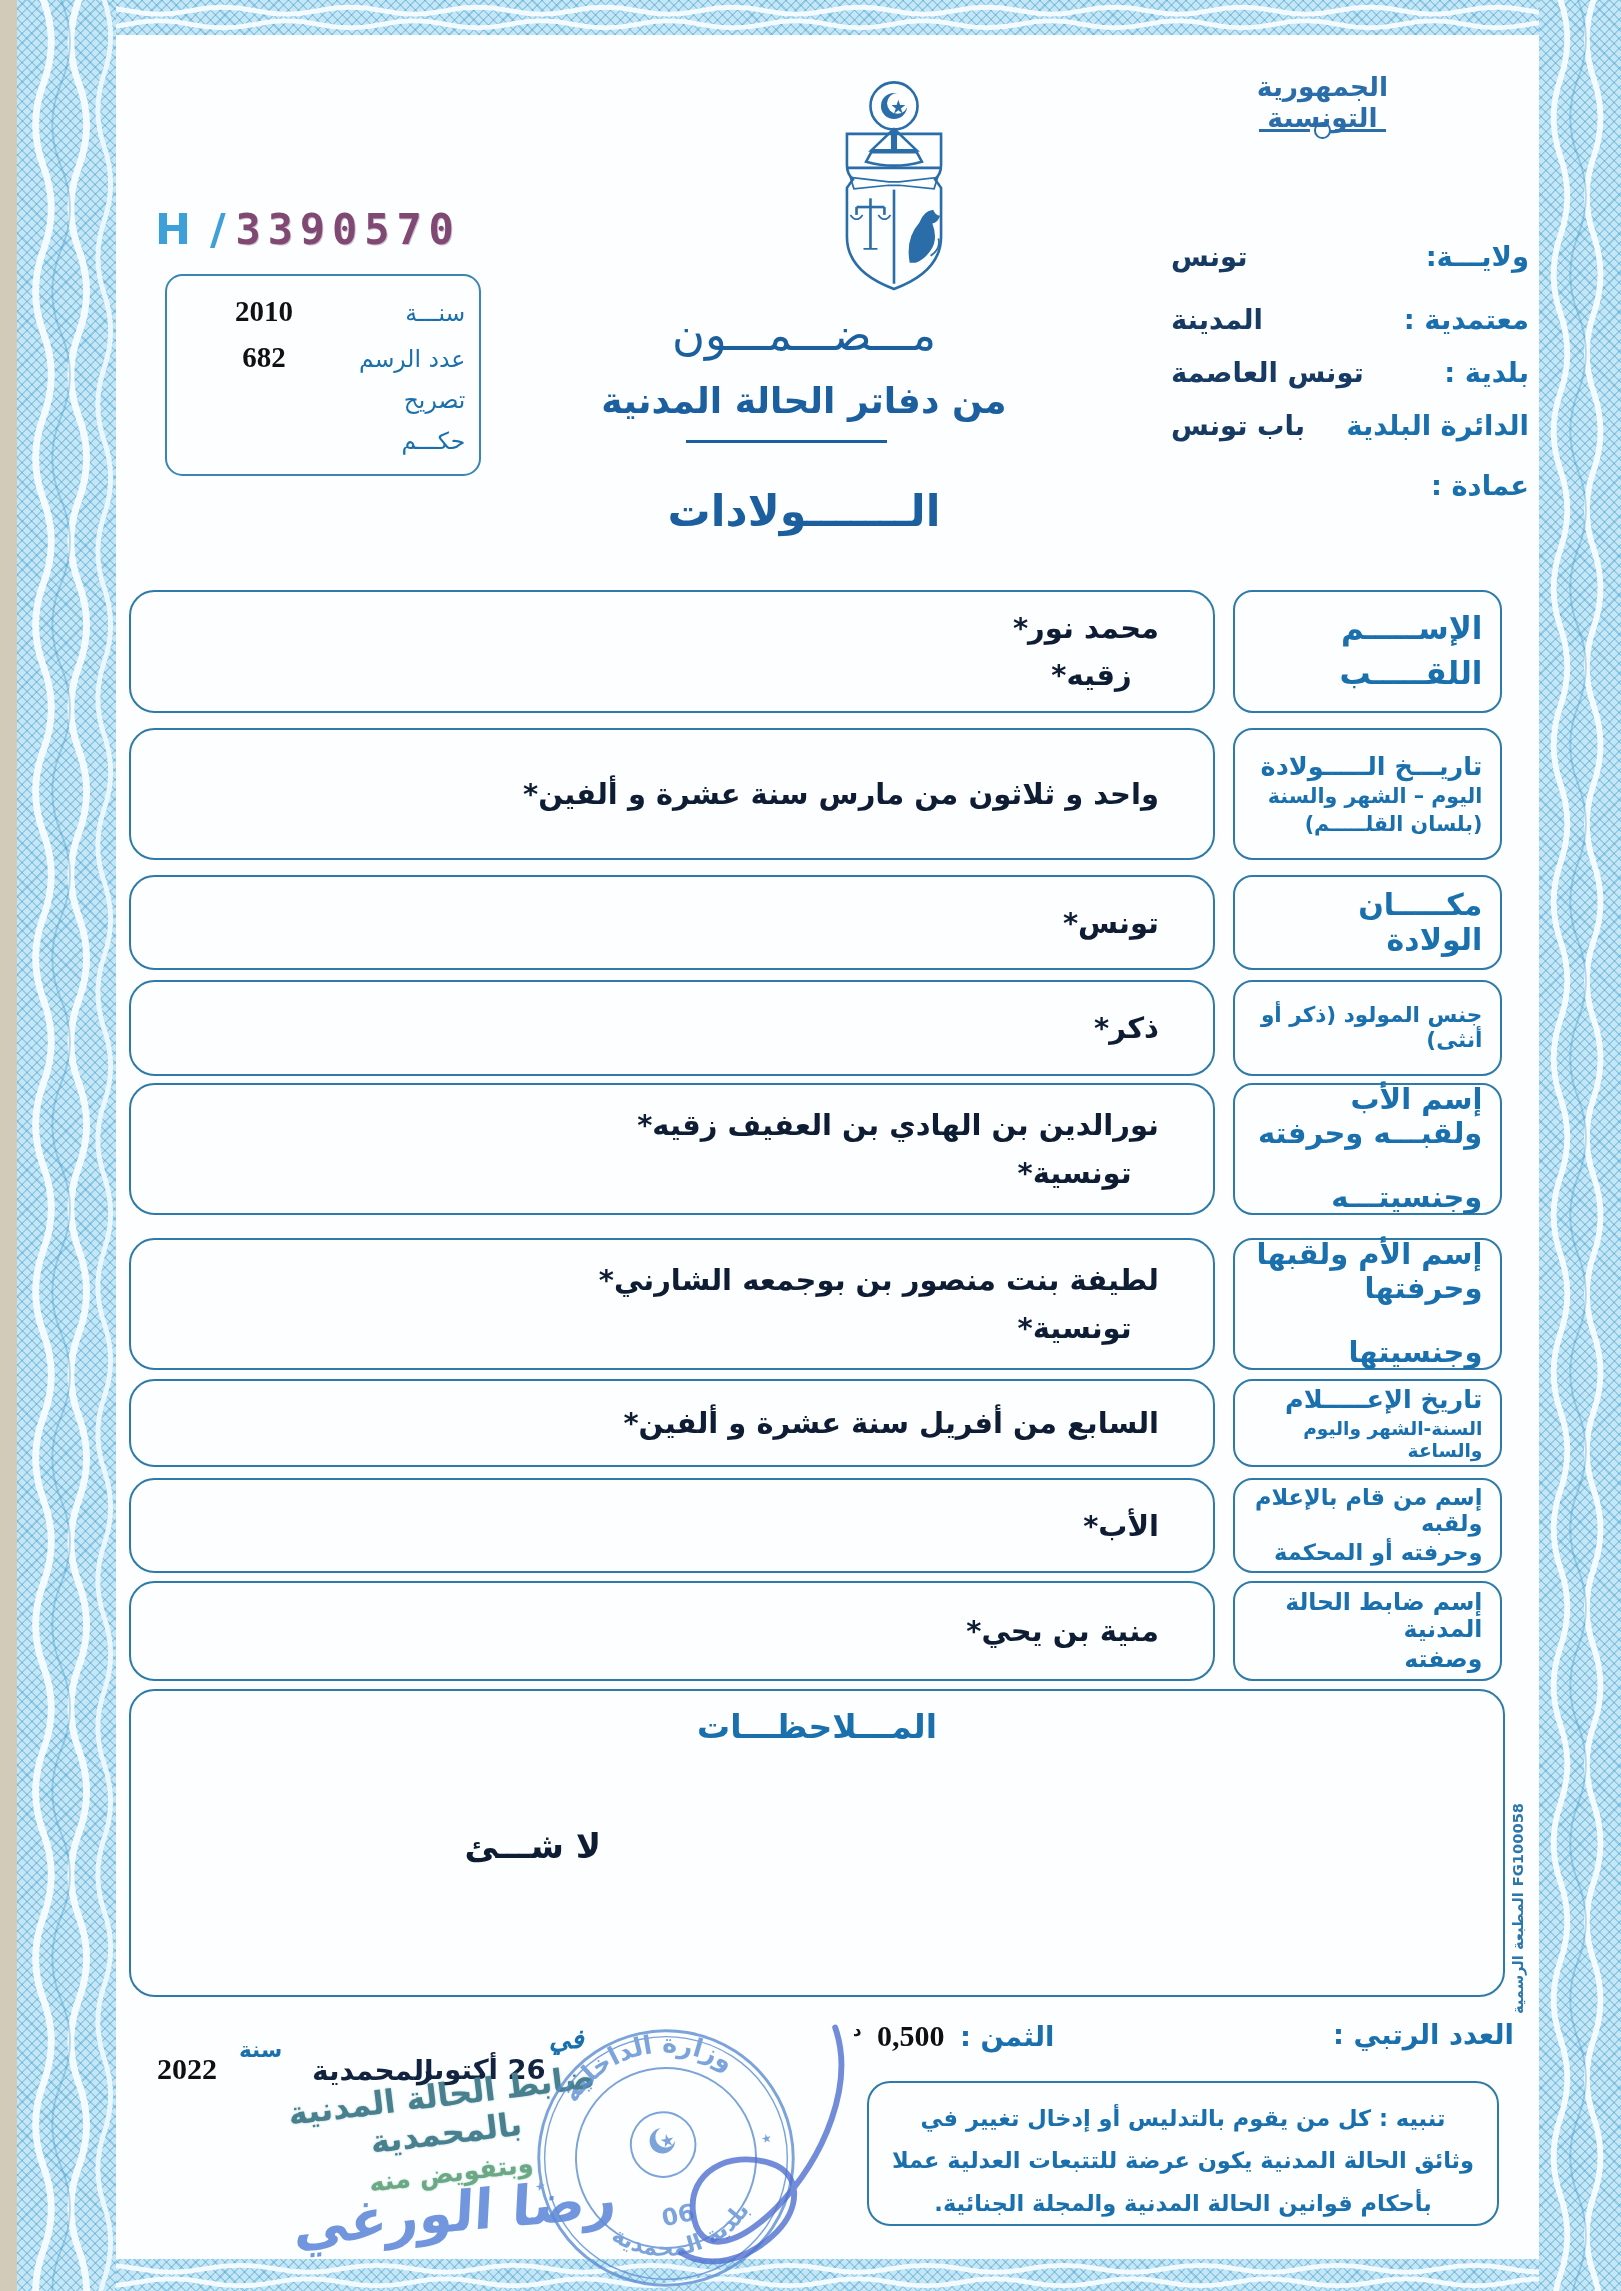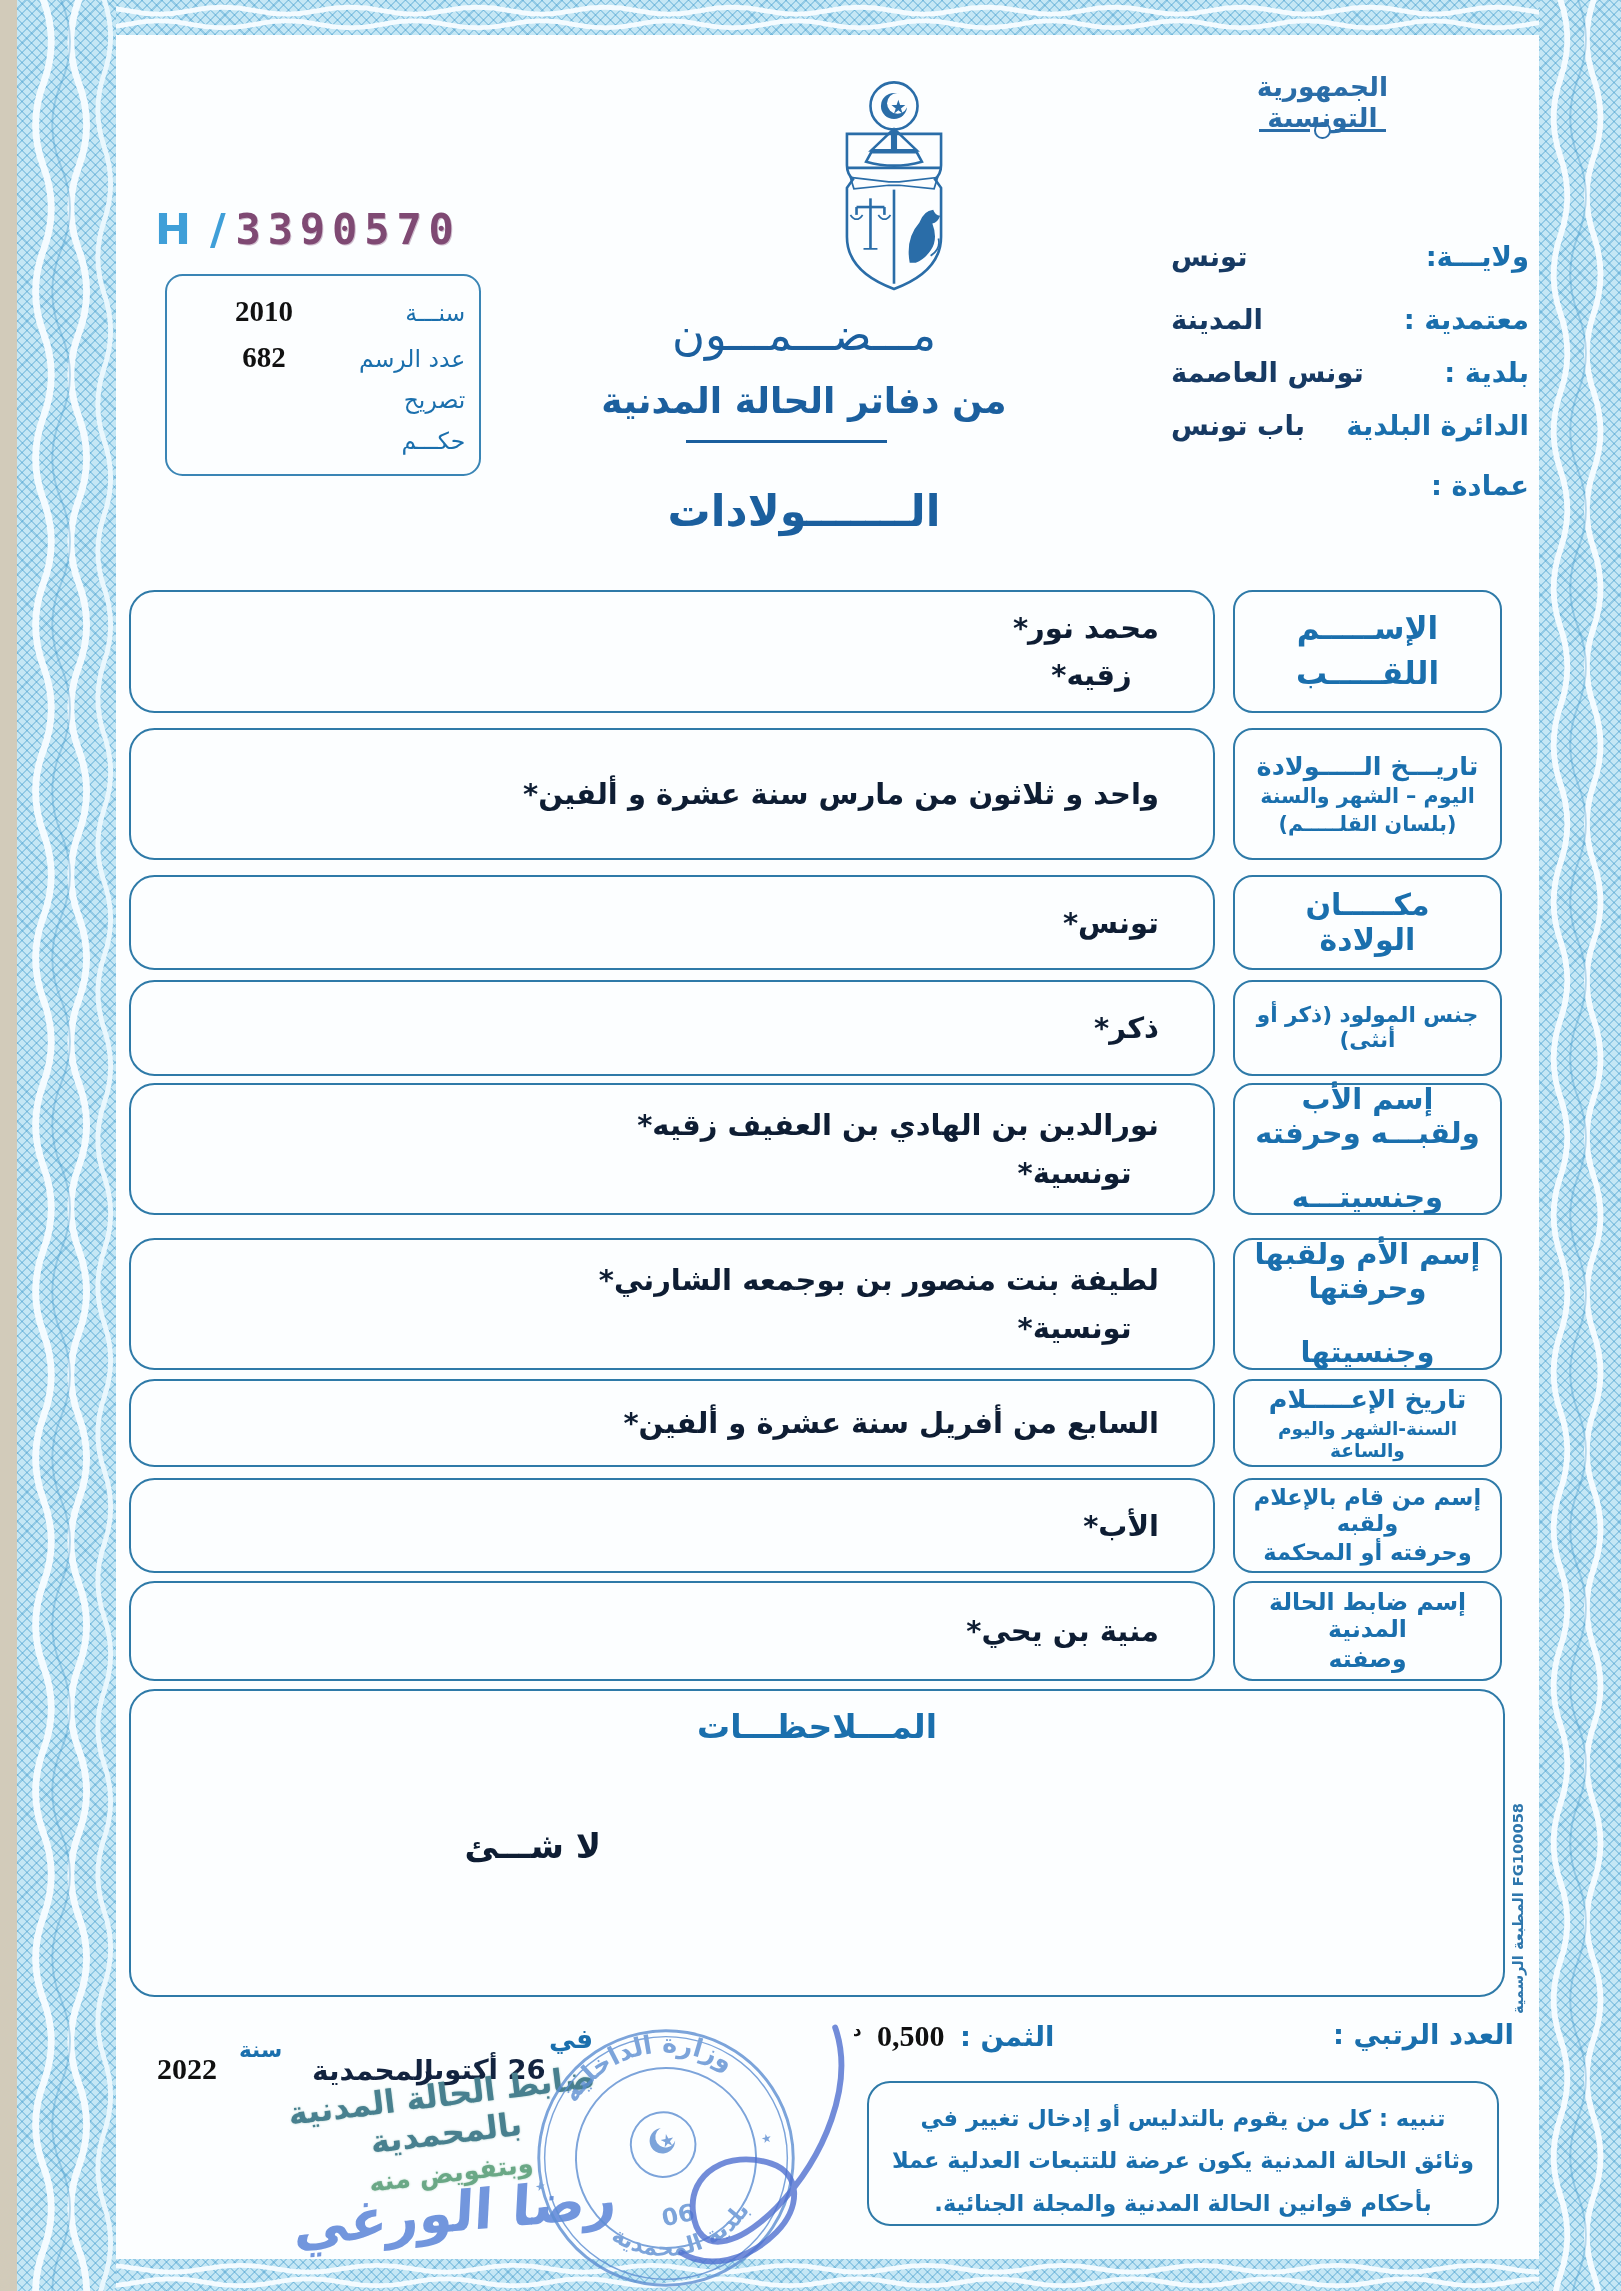--- a/index.html
+++ b/index.html
@@ -43,21 +43,21 @@
   .rbrow{display:flex;align-items:baseline;}
   .rblabel{color:var(--blue);font-size:23.5px;width:118px;}
   .rbval{flex:1;text-align:center;font-size:29px;font-weight:700;color:#111;}
   
   .arms{left:833px;top:78px;width:122px;height:218px;}
   
   .vbox{position:absolute;z-index:3;left:129px;width:1086px;border:2.9px solid var(--line);border-radius:25.5px;
         display:flex;flex-direction:column;justify-content:center;align-items:flex-start;gap:13.7px;
         padding:0 54px;box-sizing:border-box;}
   .lbox{position:absolute;z-index:3;left:1233px;width:269px;border:2.9px solid var(--line);border-radius:19.6px;
-        display:flex;flex-direction:column;justify-content:center;gap:9.8px;text-align:center;
+        display:flex;flex-direction:column;justify-content:center;gap:9.8px;text-align:right;
         padding:0 17.6px;box-sizing:border-box;}
   .lline{font-weight:700;color:var(--blue);line-height:1.15;}
   .vline{font-size:29px;font-weight:700;color:var(--ink);}
   .ind{margin-right:27.4px;}
   .r0{top:590px;height:123px}.r1{top:728px;height:132px}.r2{top:875px;height:95px}
   .r3{top:980px;height:96px}.r4{top:1083px;height:132px}.r5{top:1238px;height:132px}
   .r6{top:1379px;height:88px}.r7{top:1478px;height:95px}.r8{top:1581px;height:100px}
   .r0 .lline{font-size:31px}.r1 .lline{font-size:25.5px}.r1 .sm{font-size:20.6px}
   .r2 .lline{font-size:30px}.r3 .lline{font-size:21.6px}
   .r4 .lline,.r5 .lline{font-size:29px}
@@ -71,21 +71,21 @@
   .sidevert{left:1386px;top:1900px;width:263px;display:flex;gap:5.9px;justify-content:center;direction:ltr;
             transform:rotate(-90deg);font-size:14.7px;font-weight:700;color:#2e77ad;}
   
   .ordinal{left:1333px;top:2019px;width:181px;font-size:27.4px;font-weight:700;color:var(--blue);}
   .price{left:853px;top:2019px;font-size:27.4px;font-weight:700;color:var(--blue);}
   .price b{font-size:30px;color:#101010;margin:0 5.9px;}
   .price sup{font-size:16.7px;color:#101010;}
   .notice{left:867px;top:2081px;width:632px;height:145px;border:2.9px solid var(--line);border-radius:23px;
           box-sizing:border-box;padding:13.7px 21.6px;text-align:center;font-size:22.5px;font-weight:700;
           color:var(--blue);line-height:1.9;}
-  .at{left:549px;top:2023px;font-size:26.5px;font-weight:700;color:var(--blue);}
+  .at{left:549px;top:2023px;font-size:26.5px;font-weight:700;color:var(--blue);font-style:italic;}
   .place{left:312px;top:2054px;font-size:28px;font-weight:700;color:#12233f;}
   .daymonth{left:417px;top:2054px;font-size:27.4px;font-weight:700;color:#12233f;}
   .yearlbl{left:239px;top:2037px;font-size:21.6px;font-weight:700;color:var(--blue);}
   .yearval{left:157px;top:2052px;font-size:30px;font-weight:700;color:#101010;}
   
   .greenstamp{left:211px;top:2076px;width:470px;text-align:center;transform:rotate(-7deg);z-index:4;}
   .gs1{font-size:32px;font-weight:700;color:#48808f;text-shadow:0 0 2px rgba(90,150,140,.55);}
   .gs2{font-size:25.5px;font-weight:700;color:#6aa886;text-shadow:0 0 2px rgba(106,168,134,.6);margin-top:5.9px;}
   .signname{left:250px;top:2180px;width:412px;text-align:center;font-size:55px;font-weight:700;
             color:#5b84d8;opacity:.85;transform:rotate(-5deg) skewX(-8deg);letter-spacing:2px;z-index:4;}

